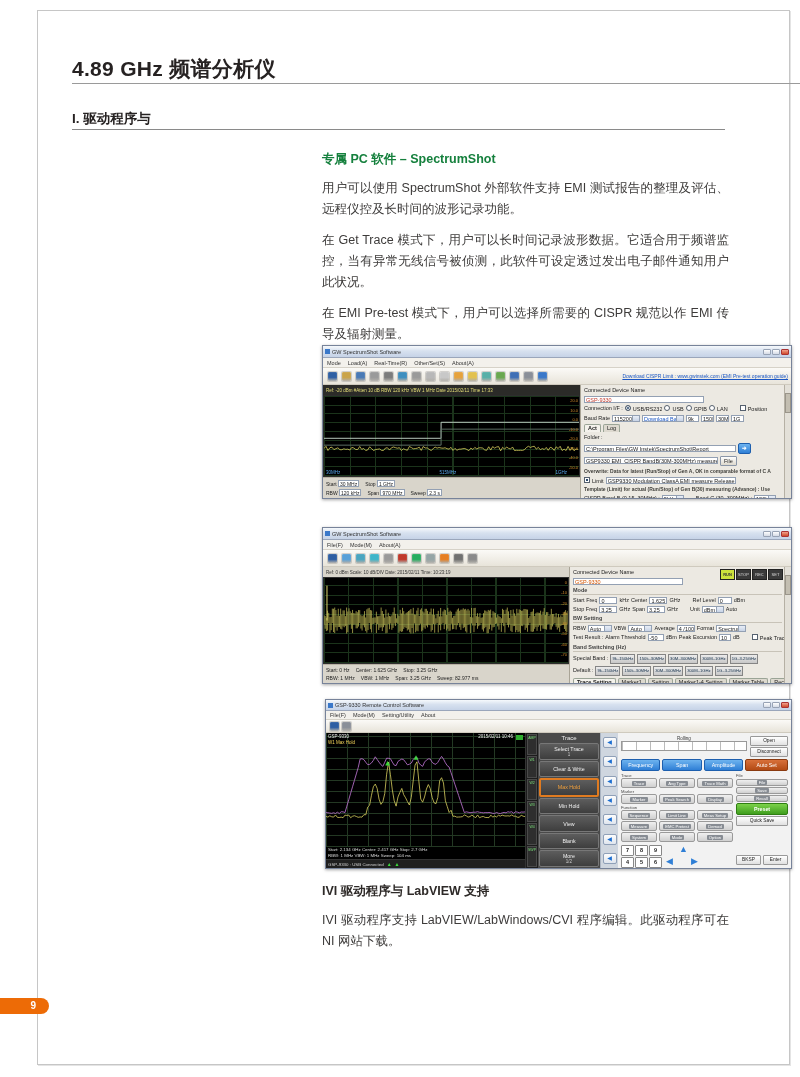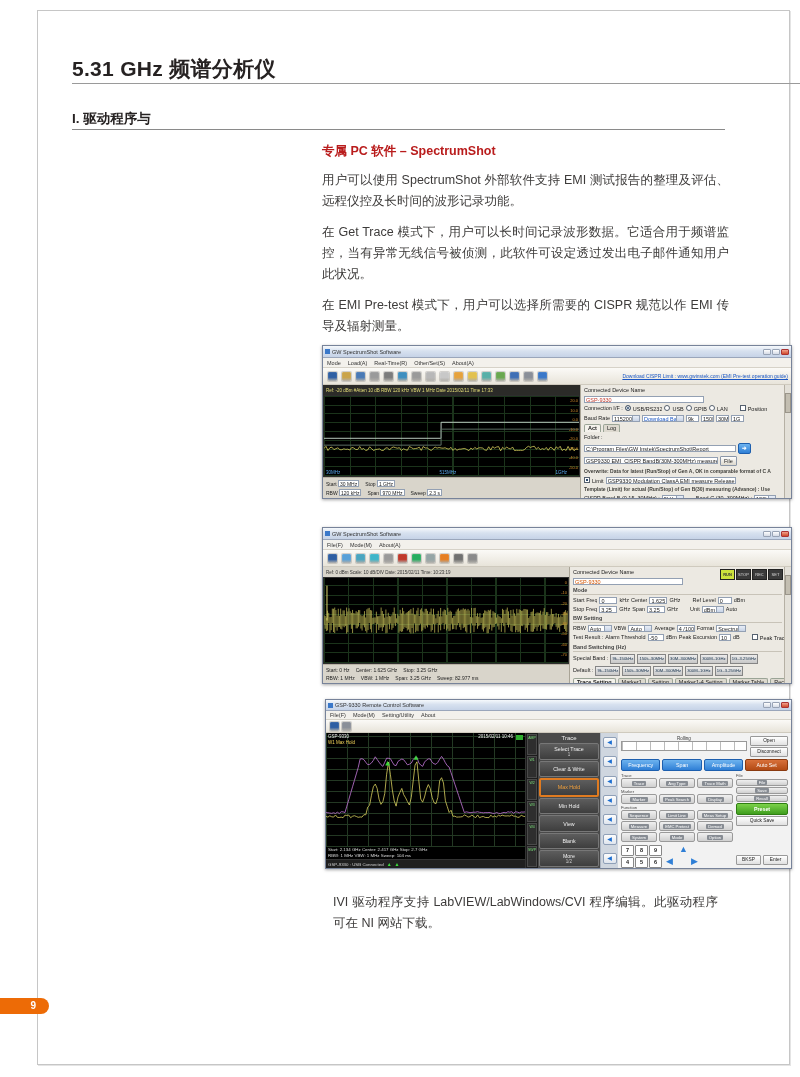--- a/index.html
+++ b/index.html
@@ -4,25 +4,25 @@
 <style>
   html,body{margin:0;padding:0}
   body{width:800px;height:1077px;position:relative;background:#fff;font-family:"Liberation Sans",sans-serif;overflow:hidden;color:#3d3b3a}
   .abs{position:absolute}
   .pageborder{left:37px;top:10px;width:751px;height:1053px;border:1px solid #c6c6c6;box-shadow:1px 1px 0 #e4e4e4}
   .pagetitle{left:72px;top:55px;font-size:21px;font-weight:bold;color:#262222;letter-spacing:.3px;white-space:nowrap}
   .rule1{left:72px;top:83px;width:728px;height:1px;background:#9a9a9a}
   .sectitle{left:72px;top:110px;font-size:13.5px;font-weight:bold;color:#262222;white-space:nowrap}
   .rule2{left:72px;top:129px;width:653px;height:1px;background:#8a8a8a}
   .content{left:322px;top:141px;width:407px;font-size:12.5px;line-height:21px}
-  .content h3{font-size:12.5px;font-weight:bold;margin:0 0 8px;color:#b91c1c}
+  .content h3{font-size:12.5px;font-weight:bold;margin:8px 0 8px;color:#15803d}
   .content p{margin:0 0 10px;text-align:justify}
   .ivi{left:322px;top:881px;width:407px;font-size:12.5px;line-height:21px}
   .ivi h3{font-size:12.5px;font-weight:bold;margin:0 0 8px;color:#2e2a28}
-  .ivi p{margin:11px;text-align:justify}
+  .ivi p{margin:0;text-align:justify}
   .badge{left:0;top:998px;width:49px;height:16px;background:#ed6b06;border-radius:0 9px 9px 0;color:#fff;font-size:10px;font-weight:bold;text-align:right;line-height:16px;padding-right:13px;box-sizing:border-box}
 
   
   .win{position:absolute;background:#ece9e2;border:1px solid #77839a;box-shadow:0 1px 3px rgba(0,0,0,.35);display:flex;flex-direction:column;font-size:6px;color:#222;overflow:hidden}
   .tbar{height:11px;flex:none;background:linear-gradient(#f6f9fc,#d7e1ef 45%,#c6d3e7);display:flex;align-items:center;padding:0 2px;gap:2px;border-bottom:1px solid #9aa6bb}
   .tico{width:5px;height:5px;background:#3a78c9;flex:none}
   .ttl{flex:1;font-size:5.5px;color:#333;white-space:nowrap;overflow:hidden}
   .wbtns{display:flex}
   .wbtns span{display:inline-block;width:8px;height:6px;margin-left:1px;background:linear-gradient(#fdfdfd,#d5dbe6);border:1px solid #98a3b5;box-sizing:border-box;border-radius:1px}
   .wbtns .close{background:linear-gradient(#f2a08c,#cf4a2a);border-color:#a33}
@@ -116,34 +116,35 @@
   .nv{position:absolute;color:#2f7fd6;font-size:9px;line-height:9px}
   .nv-up{left:13px;top:0}.nv-left{left:0;top:12px}.nv-right{left:25px;top:12px}
   .nv-up::before{content:"▲"}.nv-left::before{content:"◀"}.nv-right::before{content:"▶"}
   .krbtns{display:flex;gap:2px}
   .krbtns .wbtn{flex:1}
 </style>
 </head>
 <body>
 
 <div class="abs pageborder"></div>
-<div class="abs pagetitle">5.31 GHz 频谱分析仪</div>
+<div class="abs pagetitle">4.89 GHz 频谱分析仪</div>
 <div class="abs rule1"></div>
 <div class="abs sectitle">I. 驱动程序与</div>
 <div class="abs rule2"></div>
 
 <div class="abs content">
   <h3>专属 PC 软件 – SpectrumShot</h3>
   <p>用户可以使用 SpectrumShot 外部软件支持 EMI 测试报告的整理及评估、远程仪控及长时间的波形记录功能。</p>
   <p>在 Get Trace 模式下，用户可以长时间记录波形数据。它适合用于频谱监控，当有异常无线信号被侦测，此软件可设定透过发出电子邮件通知用户此状况。</p>
   <p>在 EMI Pre-test 模式下，用户可以选择所需要的 CISPR 规范以作 EMI 传导及辐射测量。</p>
   <p>在 Remote Control 模式下，用户可以远程监控长时间监控或观测无线信号。</p>
 </div>
 
 <div class="abs ivi">
+  <h3>IVI 驱动程序与 LabVIEW 支持</h3>
   <p>IVI 驱动程序支持 LabVIEW/LabWindows/CVI 程序编辑。此驱动程序可在 NI 网站下载。</p>
 </div>
 
 <div class="abs badge">9</div>
 
 <div class="win" style="left:322px;top:345px;width:468px;height:152px">
   <div class="tbar">
     <span class="tico"></span>
     <span class="ttl">GW SpectrumShot Software</span>
     <span class="wbtns">

